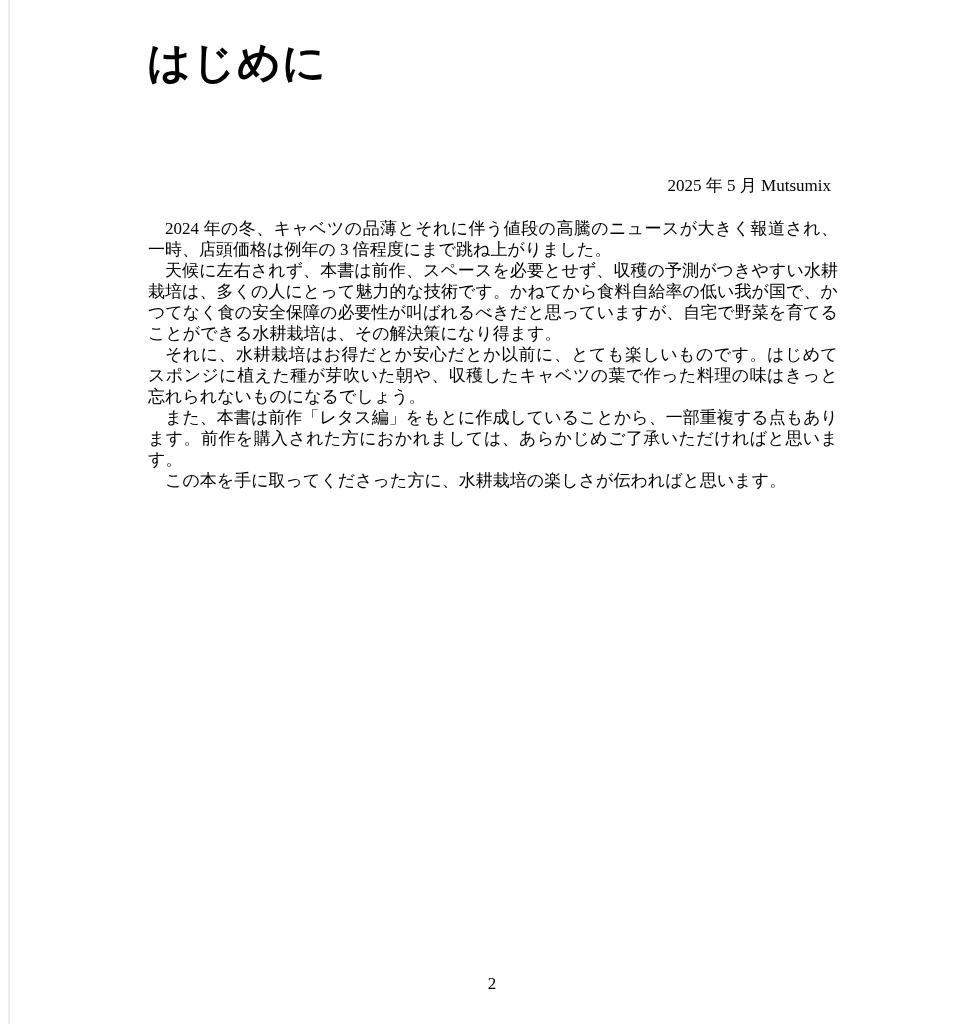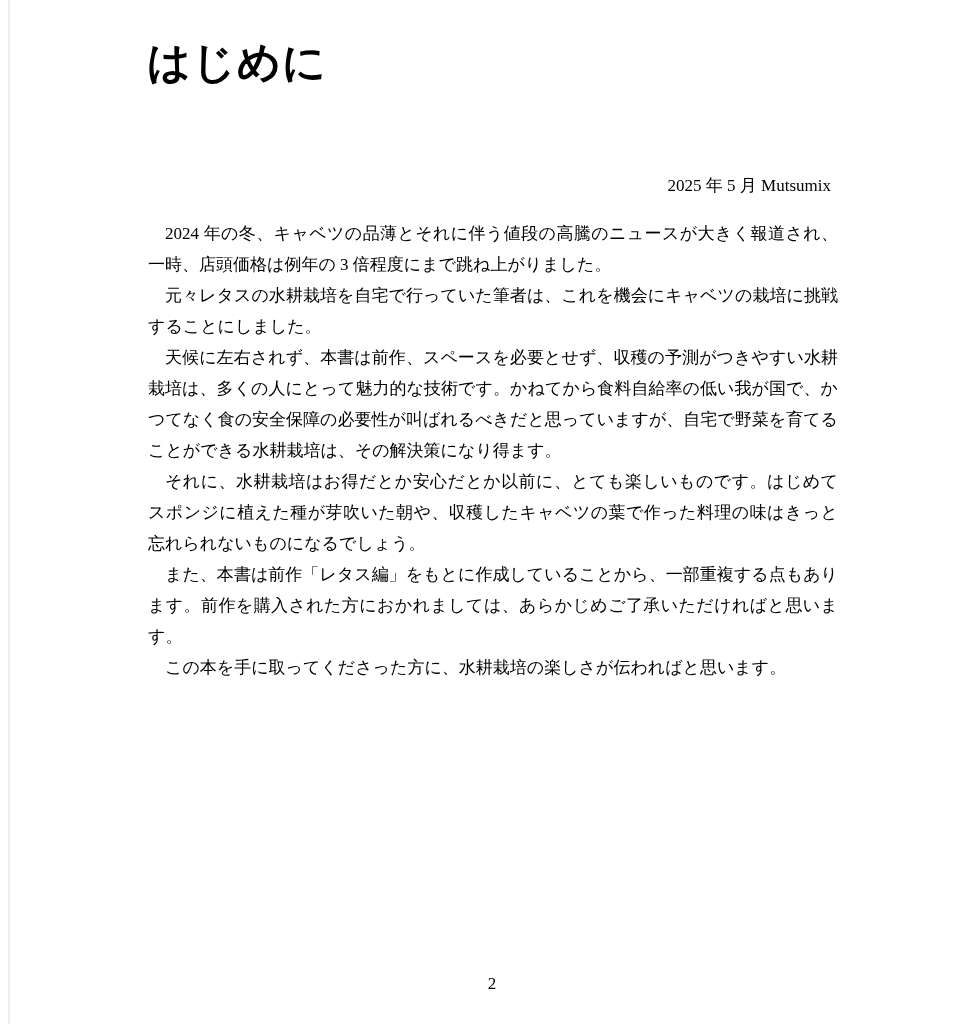--- a/index.html
+++ b/index.html
@@ -46,21 +46,21 @@
       color: #000;
       text-align: center;
     }
     .body-text {
       position: absolute;
       left: 138px;
       top: 218px;
       width: 690px;
       font-family: "Liberation Serif", "DejaVu Serif", serif;
       font-size: 17px;
-      line-height: 31px;
+      line-height: 21px;
       color: #000;
       text-align: justify;
     }
     .body-text p {
       margin: 0;
       text-indent: 1em;
     }
     .page-number {
       position: absolute;
       left: 0;
@@ -76,21 +76,20 @@
 </head>
 <body>
 
 <div class="page">
   <h1 class="title">はじめに</h1>
 
   <div class="byline">2025 年 5 月 Mutsumix</div>
 
   <div class="body-text">
     <p>2024 年の冬、キャベツの品薄とそれに伴う値段の高騰のニュースが大きく報道され、一時、店頭価格は例年の 3 倍程度にまで跳ね上がりました。</p>
-    <p>元々レタスの水耕栽培を自宅で行っていた筆者は、これを機会にキャベツの栽培に挑戦することにしました。</p>
     <p>天候に左右されず、本書は前作、スペースを必要とせず、収穫の予測がつきやすい水耕栽培は、多くの人にとって魅力的な技術です。かねてから食料自給率の低い我が国で、かつてなく食の安全保障の必要性が叫ばれるべきだと思っていますが、自宅で野菜を育てることができる水耕栽培は、その解決策になり得ます。</p>
     <p>それに、水耕栽培はお得だとか安心だとか以前に、とても楽しいものです。はじめてスポンジに植えた種が芽吹いた朝や、収穫したキャベツの葉で作った料理の味はきっと忘れられないものになるでしょう。</p>
     <p>また、本書は前作「レタス編」をもとに作成していることから、一部重複する点もあります。前作を購入された方におかれましては、あらかじめご了承いただければと思います。</p>
     <p>この本を手に取ってくださった方に、水耕栽培の楽しさが伝わればと思います。</p>
   </div>
 
   <div class="page-number">2</div>
 </div>
 
 </body></html>

